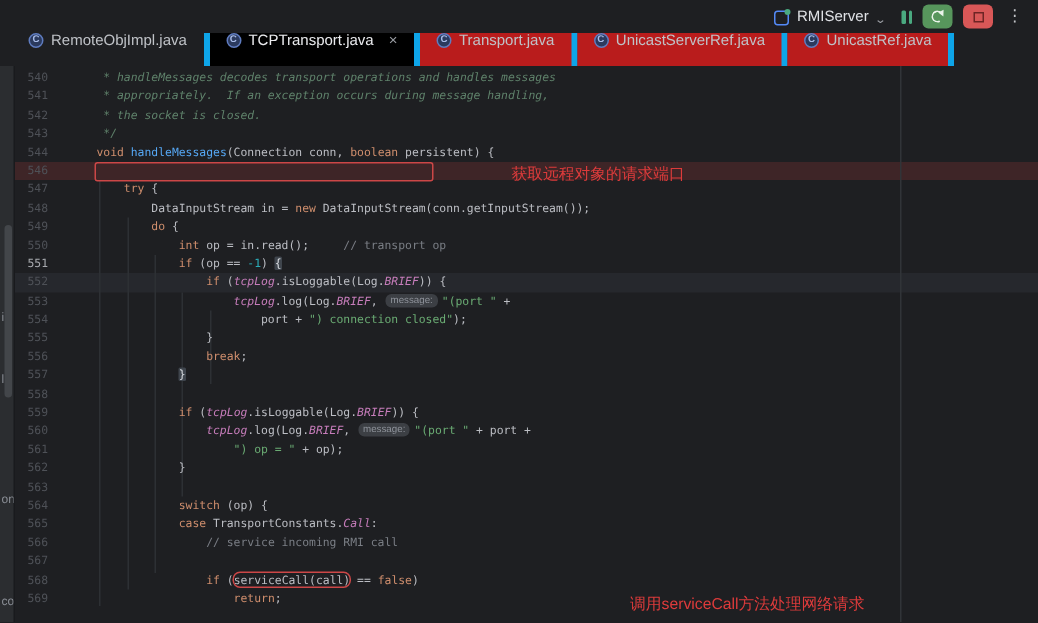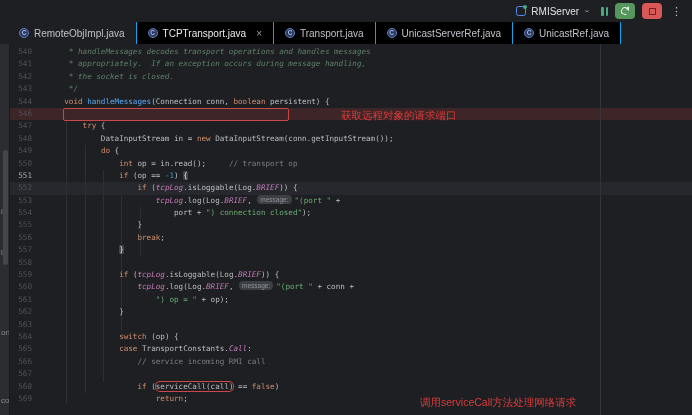--- a/index.html
+++ b/index.html
@@ -2,42 +2,42 @@
 <html style="--c-ann: #dd3b3b; --c-bpdot: #d65656; --c-bpline: #3e2527; --c-rerun: #57965c; --c-stop: #d85757; --c-pause: #4aa980; --c-runblue: #548af7; --c-keyword: #cf8e6d; --c-method: #56a8f5; --c-string: #6aab73; --c-number: #2aacb8; --c-field: #c77dbb; --c-comment: #7a7e85; --c-doc: #5f826b;"><head>
 <meta charset="utf-8">
 <style>
   * { box-sizing: border-box; margin: 0; padding: 0; }
   html,body { width:692px; height:415px; overflow:hidden; }
   body { background:#1e1f22; font-family:"Liberation Sans","DejaVu Sans",sans-serif; position:relative; }
 
   
   .header { height:22px; display:flex; align-items:center; justify-content:flex-end;
             gap:7px; padding-right:10px; background:#1e1f22; }
-  .runcfg { display:flex; align-items:flex-start; gap:5px; color:#dfe1e5; font-size:10px; cursor:default;margin-left:26px; }
+  .runcfg { display:flex; align-items:flex-end; gap:5px; color:#dfe1e5; font-size:10px; cursor:default;margin-left:26px; }
   .rc-icon { width:10px; height:10px; border:1.5px solid var(--c-runblue); border-radius:2.5px; position:relative; }
   .rc-icon::after { content:""; position:absolute; right:-2px; top:-2px; width:4px; height:4px;
                     border-radius:50%; background:var(--c-pause); }
   .chev { color:#9da0a6; font-size:7px; transform:scaleX(1.4); }
   .pause { display:flex; gap:2px; margin-left:4px; }
   .pause i { width:2.5px; height:9px; background:var(--c-pause); border-radius:1px; }
   .btn { width:20px; height:16px; border-radius:4px; display:flex; align-items:center; justify-content:center; }
   .btn.green { background:var(--c-rerun); }
   .btn.red   { background:var(--c-stop); }
   .rering { width:8px; height:8px; border:1.5px solid #eaf4ea; border-radius:50%;
             border-right-color:transparent; position:relative; transform:rotate(20deg); }
   .rering::after { content:""; position:absolute; right:-2.5px; top:-1px; border:2.5px solid transparent;
                    border-left:4px solid #eaf4ea; transform:rotate(45deg); }
   .stopsq { width:7px; height:7px; border:1.6px solid #6e2424; }
   .kebab { color:#c2c4c8; font-size:11px; line-height:11px; margin-left:2px; }
 
   
   .tabbar { height:22px; display:flex; align-items:stretch; padding-left:8px; background:#1e1f22; }
-  .tab { display:flex; align-items:center; gap:5px; padding:0 11px; font-size:10px;
-         color:#bfc2c7; white-space:nowrap; border-right:1px solid #0ea5e9; }
-  .tab.lib { background:#000000; }
+  .tab { display:flex; align-items:flex-start; gap:5px; padding:0 11px; font-size:10px;
+         color:#bfc2c7; white-space:nowrap; border-right:4px solid #0ea5e9; }
+  .tab.lib { background:#b91c1c; }
   .tab.active { background:#000000; color:#eaebee; }
   .cicon { width:10px; height:10px; flex:none; border-radius:50%; background:#2b3a5e;
            border:1px solid #5f7cc0; color:#a8bce8; font-size:6.5px; line-height:8px;
            text-align:center; font-weight:bold; }
   .tclose { color:#9a9da3; font-size:10px; margin-left:5px; }
 
   
   .main { position:absolute; top:44px; left:0; right:0; bottom:0; display:flex; overflow:hidden; }
   .sliver { width:10px; flex:none; background:#2b2d30; border-right:1px solid #191a1d;
             position:relative; overflow:hidden; font-size:8px; color:#8a8e95; }
@@ -219,21 +219,21 @@
         <div class="row">
           <span class="gut">558</span>
           <span class="txt"></span>
         </div>
         <div class="row">
           <span class="gut">559</span>
           <span class="txt"><span class="t">                </span><span class="k">if</span><span class="t"> (</span><span class="f">tcpLog</span><span class="t">.isLoggable(Log.</span><span class="f">BRIEF</span><span class="t">)) {</span></span>
         </div>
         <div class="row">
           <span class="gut">560</span>
-          <span class="txt"><span class="t">                    </span><span class="f">tcpLog</span><span class="t">.log(Log.</span><span class="f">BRIEF</span><span class="t">, </span><span class="h">message:</span><span class="s">"(port "</span><span class="t"> + conn +</span></span>
+          <span class="txt"><span class="t">                    </span><span class="f">tcpLog</span><span class="t">.log(Log.</span><span class="f">BRIEF</span><span class="t">, </span><span class="h">message:</span><span class="s">"(port "</span><span class="t"> + port +</span></span>
         </div>
         <div class="row">
           <span class="gut">561</span>
           <span class="txt"><span class="t">                        </span><span class="s">") op = "</span><span class="t"> + op);</span></span>
         </div>
         <div class="row">
           <span class="gut">562</span>
           <span class="txt"><span class="t">                }</span></span>
         </div>
         <div class="row">

